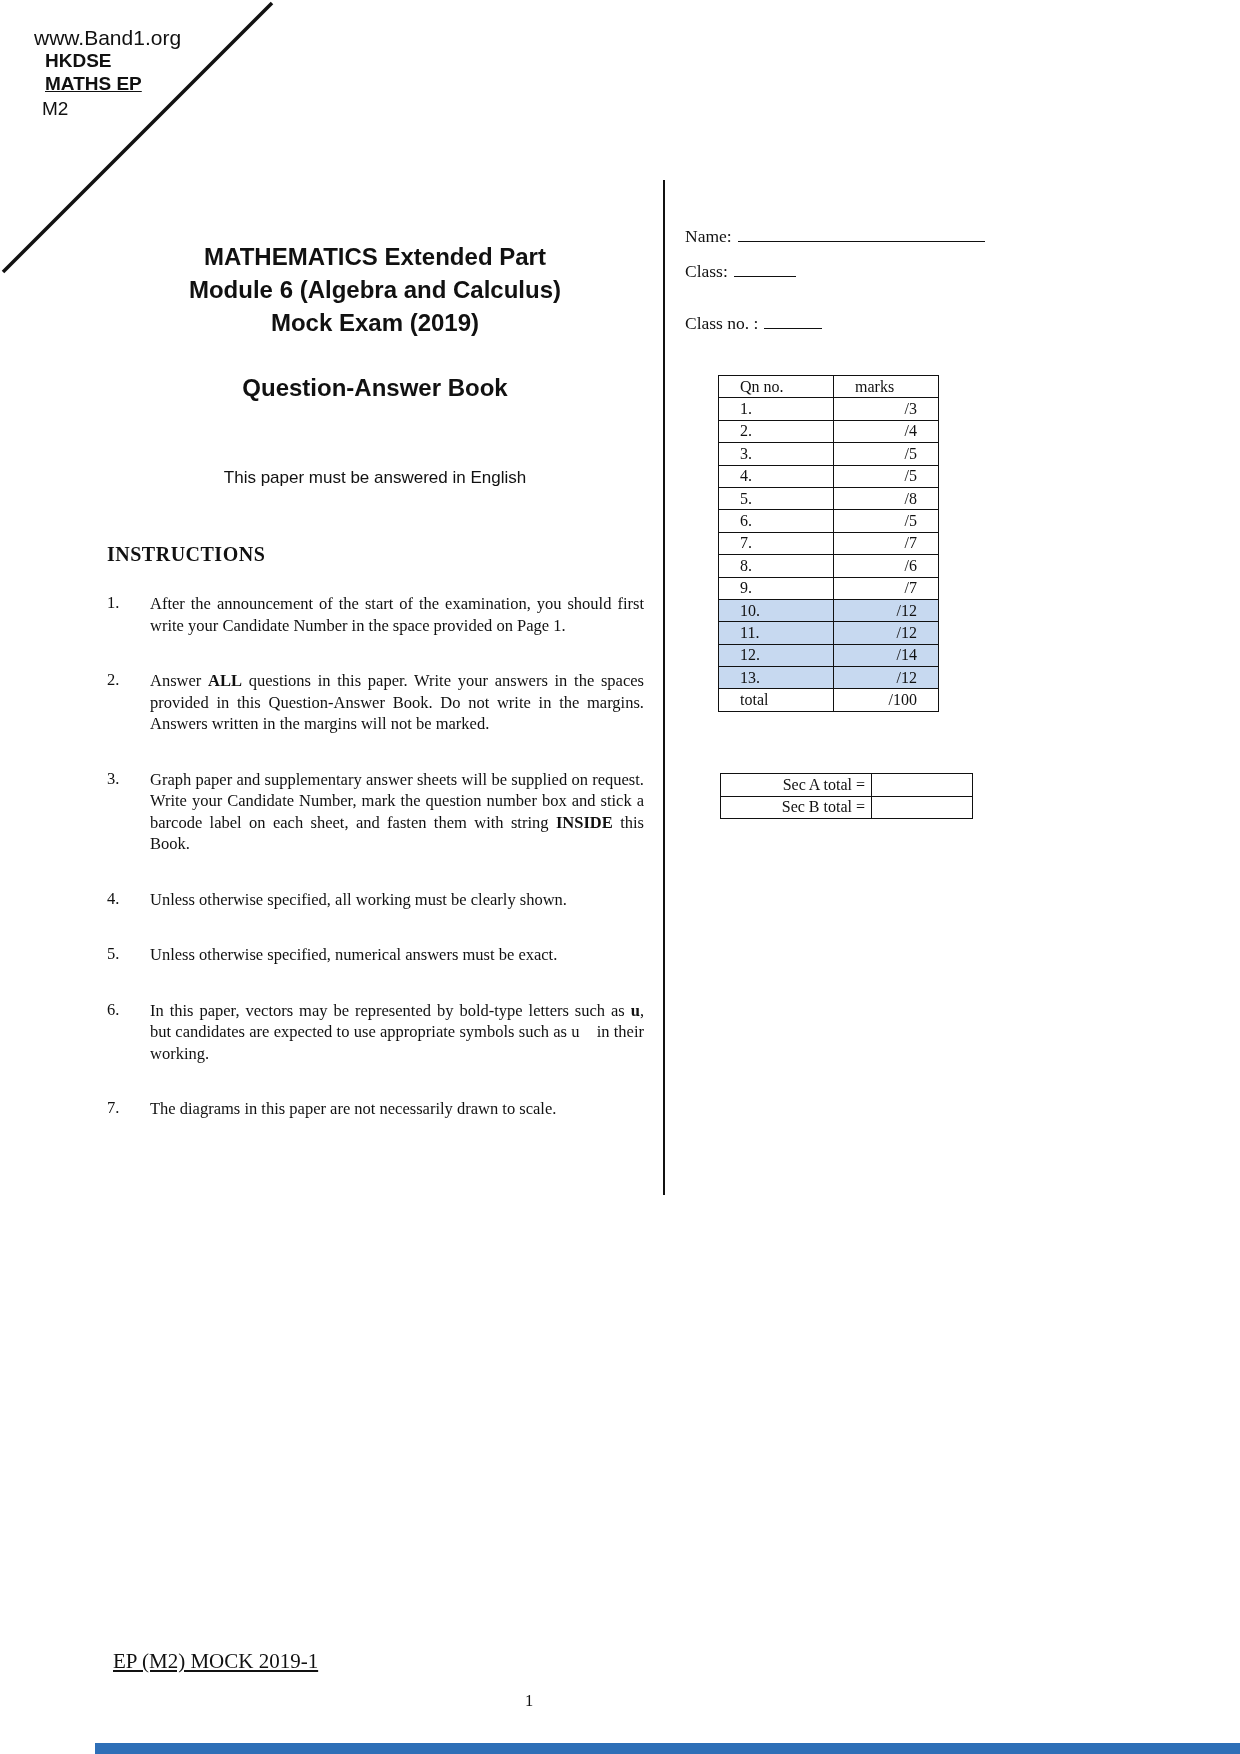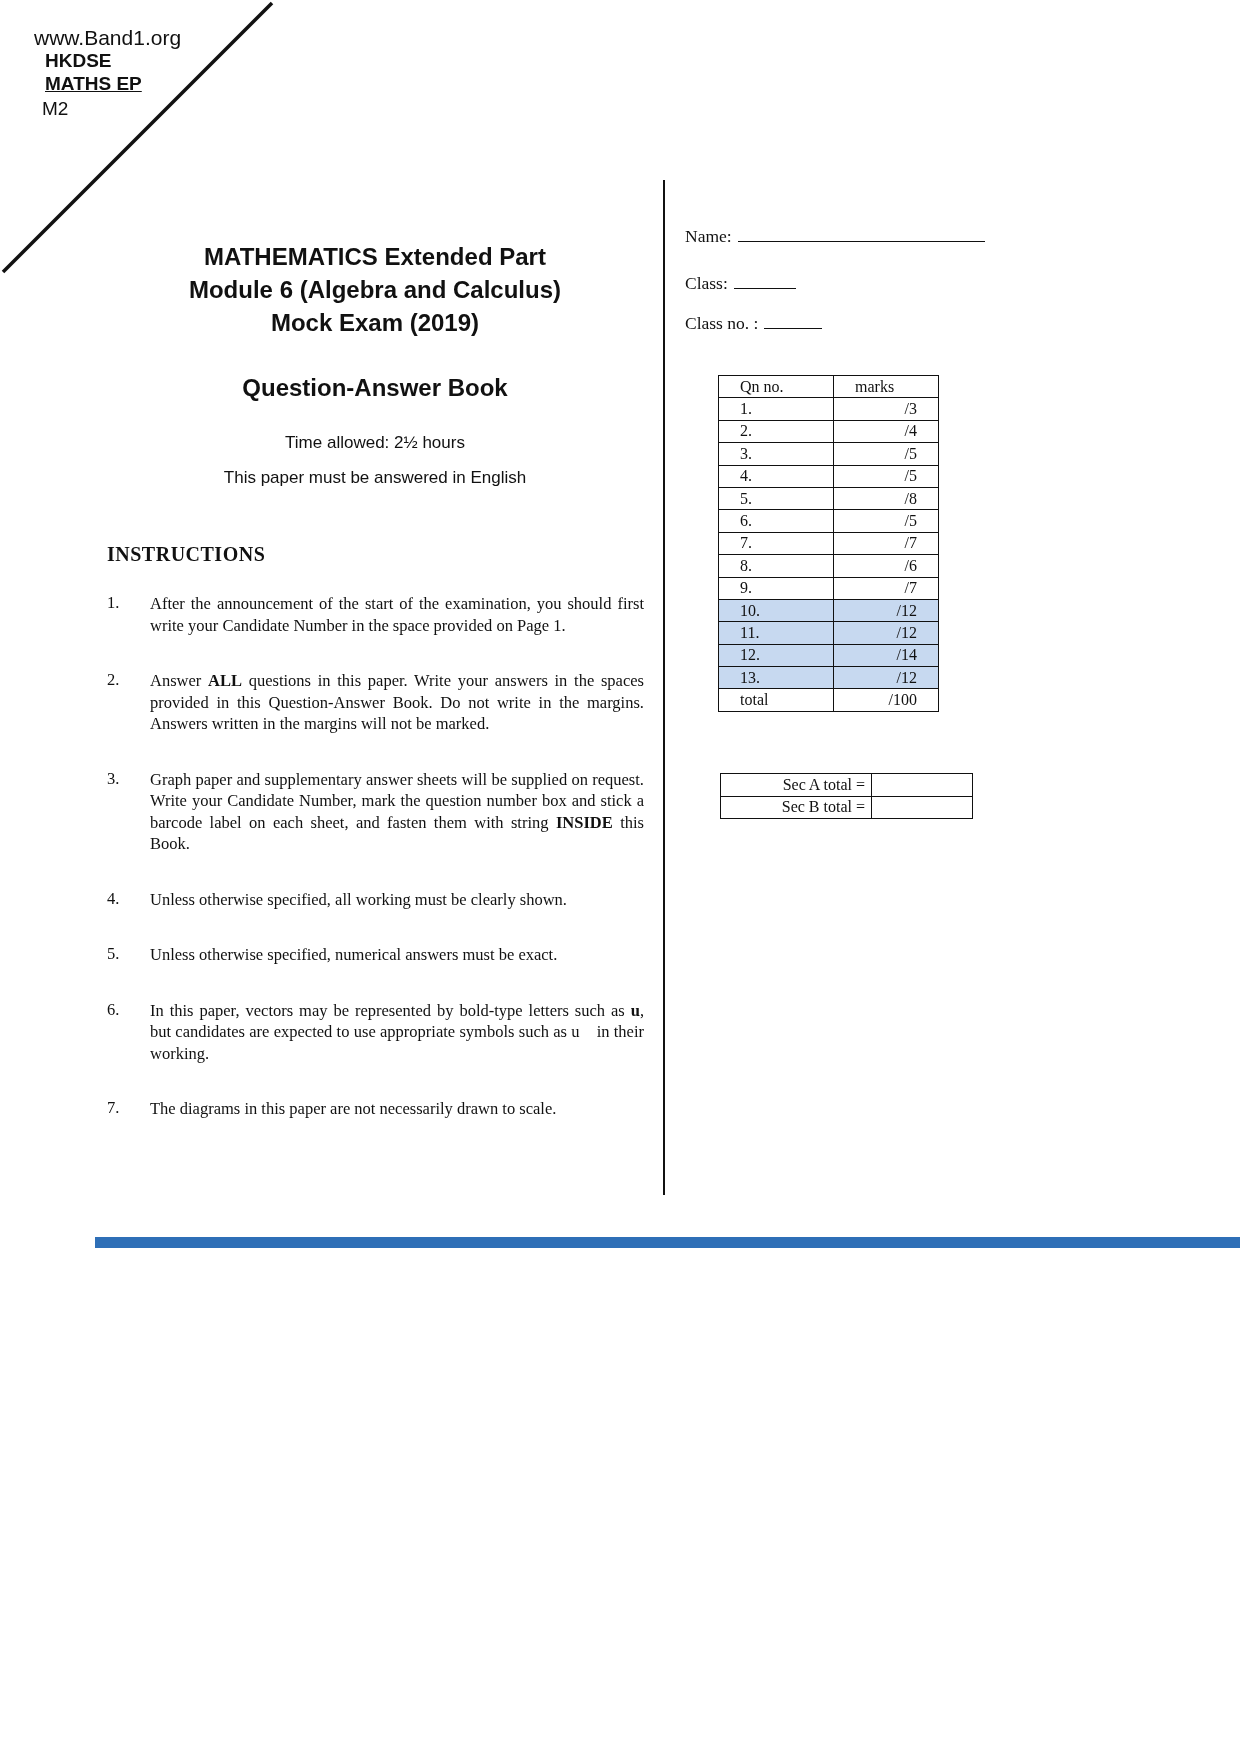--- a/index.html
+++ b/index.html
@@ -1,18 +1,18 @@
 <!DOCTYPE html>
 <html><head>
 <meta charset="utf-8">
 <style>
   html,body{margin:0;padding:0;background:#ffffff;}
   .page{
     position:relative;
-    width:1240px;height:1248px;
+    width:1240px;height:1754px;
     background:#ffffff;
     font-family:"Liberation Serif", serif;
     color:#111;
     overflow:hidden;
   }
   .abs{position:absolute;}
   .sans{font-family:"Liberation Sans", sans-serif;}
   .serif{font-family:"Liberation Serif", serif;}
 
   
@@ -36,21 +36,21 @@
   .instr-num{position:absolute;left:0;top:0;font-size:16.5px;}
   .instr-text{margin-left:43px;font-size:16.5px;line-height:21.5px;text-align:justify;}
   .instr-text b{font-weight:bold;}
 
   
   .vdivider{top:180px;left:663px;width:2px;height:1015px;background:#111;}
 
   
   .fld{font-size:17.5px;}
   .fld-name{top:225px;left:685px;}
-  .fld-class{top:272px;left:685px;}
+  .fld-class{top:260px;left:685px;}
   .fld-classno{top:312px;left:685px;}
   .blank{display:inline-block;border-bottom:1.5px solid #111;height:16px;vertical-align:baseline;}
   .blank-name{width:247px;margin-left:6px;}
   .blank-class{width:62px;margin-left:6px;}
   .blank-classno{width:58px;margin-left:6px;}
 
   
   .marks-table{top:375px;left:718px;border-collapse:collapse;font-size:16px;}
   .marks-table td,.marks-table th{
     border:1.5px solid #111;
@@ -92,21 +92,20 @@
   <div class="abs sans corner-l3">M2</div>
 
 
   <div class="abs sans title-block">
     <div>MATHEMATICS Extended Part</div>
     <div>Module 6 (Algebra and Calculus)</div>
     <div>Mock Exam (2019)</div>
   </div>
 
   <div class="abs sans book-title">Question-Answer Book</div>
-  <div class="abs sans time-allowed">Time allowed: 2½ hours</div>
   <div class="abs sans lang-note">This paper must be answered in English</div>
 
   <div class="abs serif instr-head">INSTRUCTIONS</div>
 
   <div class="abs instr-list">
 
     <div class="instr-item">
       <span class="instr-num">1.</span>
       <div class="instr-text"><span>After the announcement of the start of the examination, you should first write your Candidate Number in the space provided on Page 1.</span></div>
     </div>

